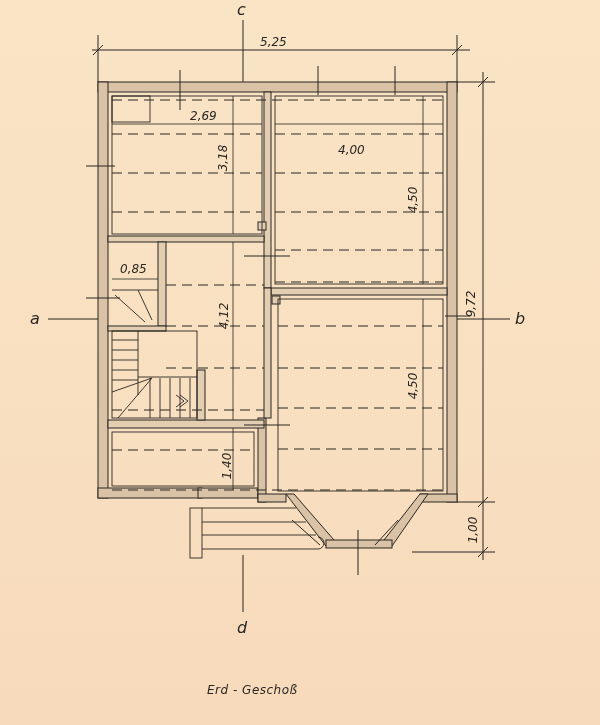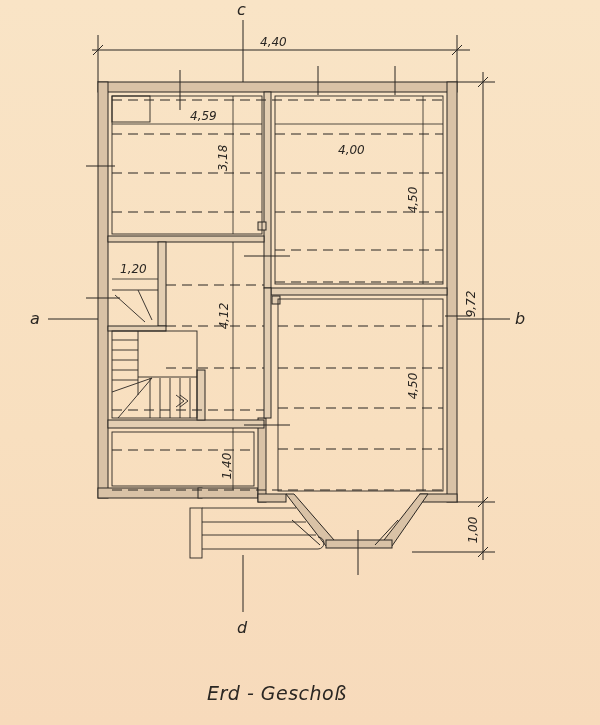--- a/index.html
+++ b/index.html
@@ -14,21 +14,21 @@
   }
   svg { position: absolute; left: 0; top: 0; }
   .lbl {
     position: absolute; font-style: italic; color: #2a2622;
     font-family: "DejaVu Sans", sans-serif; font-size: 13px;
     line-height: 1; white-space: nowrap;
   }
   .dim { font-size: 12px; }
   .rot { transform-origin: center center; transform: rotate(-90deg); }
   .sec { font-size: 16px; }
-  .caption { font-size: 19px; letter-spacing: 0.5px; }
+  .caption { font-size: 12px; letter-spacing: 0.5px; }
 </style>
 </head>
 <body>
 
 <div class="sheet">
 
   <svg width="600" height="725" viewBox="0 0 600 725">
     <g stroke="#2a2622" fill="none" stroke-width="1">
 
       <line x1="243" y1="20" x2="243" y2="82"></line>
@@ -176,27 +176,27 @@
       <line x1="292" y1="520" x2="320" y2="545"></line>
       <line x1="398" y1="520" x2="375" y2="545"></line>
     </g>
   </svg>
 
   <div class="lbl sec" style="left:237px; top:2px;">c</div>
   <div class="lbl sec" style="left:237px; top:620px;">d</div>
   <div class="lbl sec" style="left:30px; top:311px;">a</div>
   <div class="lbl sec" style="left:515px; top:311px;">b</div>
 
-  <div class="lbl dim" style="left:260px; top:36px;">4,40</div>
+  <div class="lbl dim" style="left:260px; top:36px;">5,25</div>
   <div class="lbl dim rot" style="left:458px; top:298px;">9,72</div>
   <div class="lbl dim rot" style="left:460px; top:524px;">1,00</div>
-  <div class="lbl dim" style="left:190px; top:110px;">4,59</div>
+  <div class="lbl dim" style="left:190px; top:110px;">2,69</div>
   <div class="lbl dim" style="left:338px; top:110px;margin-top:34px;">4,00</div>
   <div class="lbl dim rot" style="left:210px; top:152px;">3,18</div>
   <div class="lbl dim rot" style="left:400px; top:194px;">4,50</div>
   <div class="lbl dim rot" style="left:400px; top:380px;">4,50</div>
-  <div class="lbl dim" style="left:120px; top:263px;">1,20</div>
+  <div class="lbl dim" style="left:120px; top:263px;">0,85</div>
   <div class="lbl dim rot" style="left:211px; top:310px;">4,12</div>
   <div class="lbl dim rot" style="left:214px; top:460px;">1,40</div>
 
   <div class="lbl caption" style="left:207px; top:684px;">Erd - Geschoß</div>
 
 </div>
 
 </body></html>

